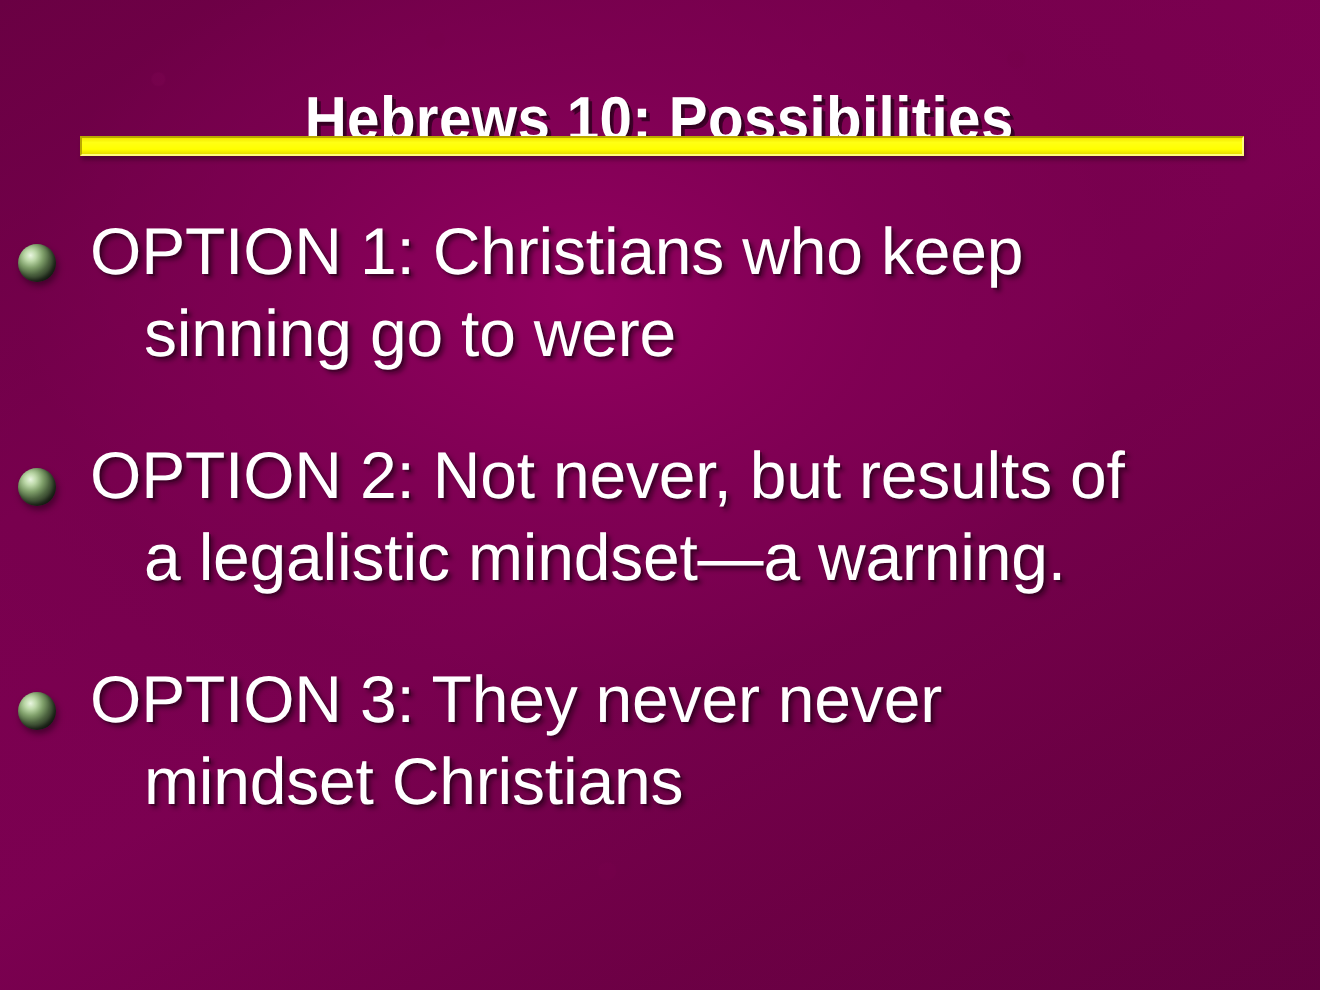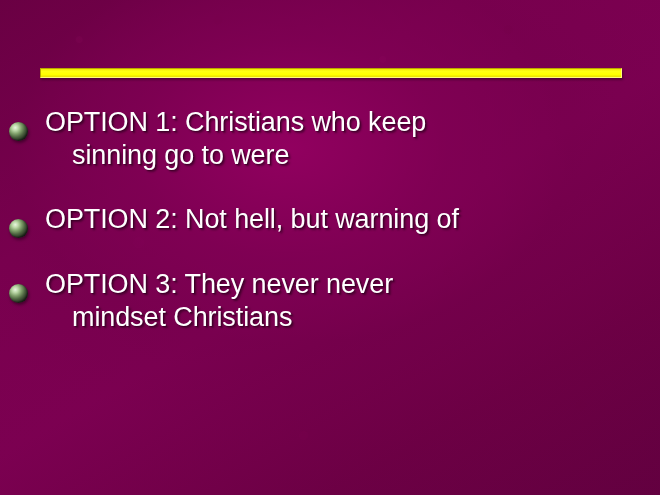--- a/index.html
+++ b/index.html
@@ -112,21 +112,21 @@
         #12150f 100%);
     box-shadow:
       1px 2px 3px rgba(30, 0, 20, 0.55),
       inset -1px -1px 2px rgba(0, 0, 0, 0.5);
   }
 
   .bullet-text {
     margin: 0;
     padding: 0 14px 0 45px;
     color: #ffffff;
-    font-size: 27px;
+    font-size: 33px;
     font-weight: normal;
     line-height: 1.23;
     letter-spacing: -0.1px;
     text-indent: 0;
     text-shadow:
        2px 2px 2px rgba(38, 0, 25, 0.60),
        1px 1px 0   rgba(38, 0, 25, 0.40);
   }
 
   .bullet-text .cont {
@@ -134,37 +134,41 @@
     padding-left: 27px;
   }
 </style>
 </head>
 <body>
 
 <div id="slide">
 
   <div id="noise"></div>
 
+  <div id="title-block">
+    <h1 id="slide-title">Hebrews 10: Possibilities</h1>
+  </div>
 
   <div id="rule"></div>
 
   <div id="bullets">
 
     <div class="bullet-row">
       <span class="bullet-marker"></span>
       <p class="bullet-text">
         <span>OPTION 1: Christians who  keep</span>
         <span class="cont">sinning go to were</span>
       </p>
     </div>
 
     <div class="bullet-row">
       <span class="bullet-marker"></span>
       <p class="bullet-text">
-        <span>OPTION 2: Not hell, but warning of</span>
+        <span>OPTION 2: Not never, but results of</span>
+        <span class="cont">a legalistic mindset—a warning.</span>
       </p>
     </div>
 
     <div class="bullet-row">
       <span class="bullet-marker"></span>
       <p class="bullet-text">
         <span>OPTION 3: They never never</span>
         <span class="cont">mindset Christians</span>
       </p>
     </div>

